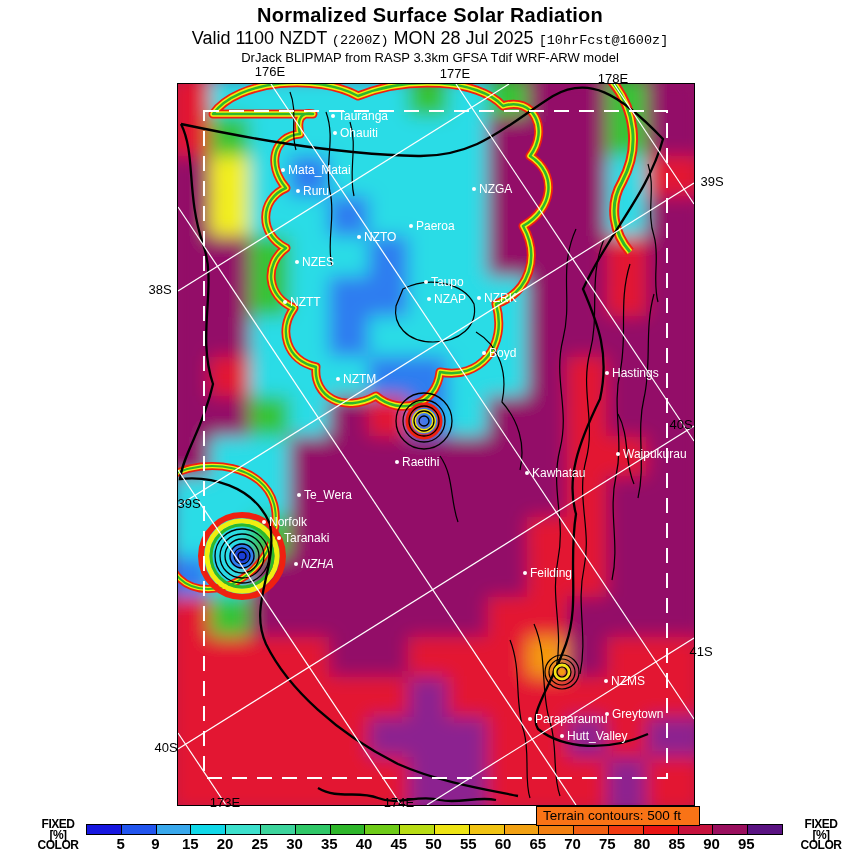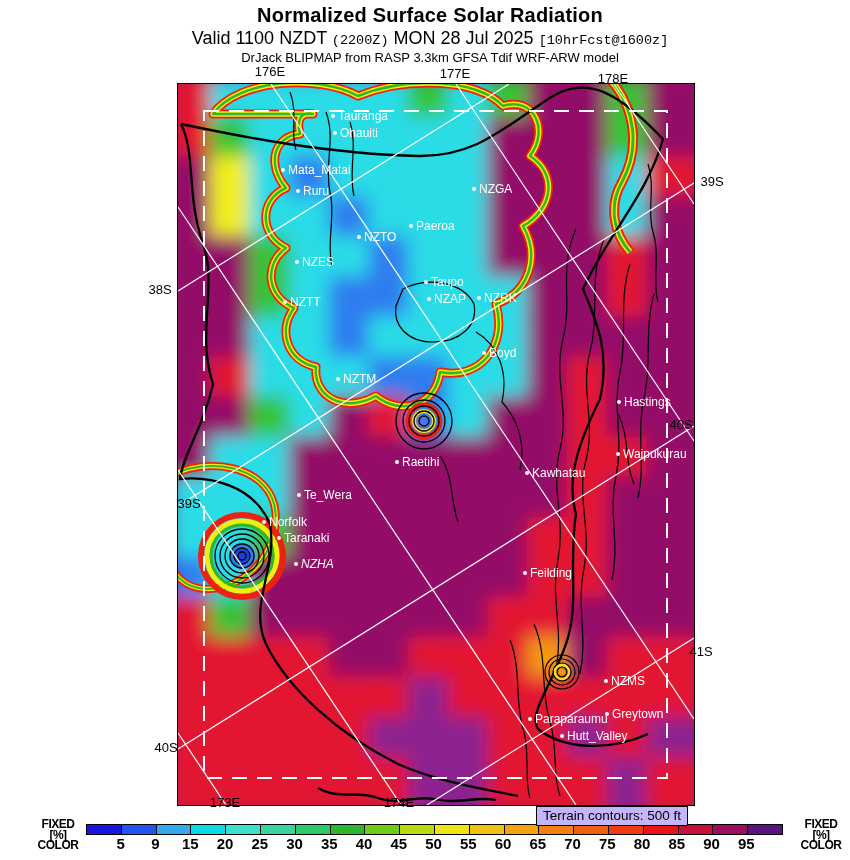--- a/index.html
+++ b/index.html
@@ -40,22 +40,22 @@
   .bar .seg:last-child{border-right:none;}
   .tick{
     position:absolute;top:835px;transform:translateX(-50%);
     font-size:15px;font-weight:bold;z-index:4;
   }
   .fixed-label{
     position:absolute;width:64px;text-align:center;font-size:12px;font-weight:bold;
     line-height:10.5px;letter-spacing:-0.5px;z-index:4;
   }
   .terrain-note{
-    position:absolute;left:536px;top:806px;background:#c4b5fd;border:1px solid #000;
-    font-size:13.5px;padding:1px 6px 2px 6px;z-index:6;white-space:nowrap;
+    position:absolute;left:536px;top:806px;background:#f97316;border:1px solid #000;
+    font-size:13.5px;padding:1px 18px 2px 6px;z-index:6;white-space:nowrap;
   }
 </style>
 </head>
 <body>
 
 <div class="titles">
   <div class="t1">Normalized Surface Solar Radiation</div>
   <div class="t2"><span>Valid 1100 NZDT</span>
     <span class="small">(2200Z)</span>
     <span>MON 28 Jul 2025</span>
@@ -410,21 +410,21 @@
     <div class="station" style="left: 472px; top: 188px;"><span class="dot"></span><span class="lbl">NZGA</span></div>
     <div class="station" style="left: 409px; top: 225px;"><span class="dot"></span><span class="lbl">Paeroa</span></div>
     <div class="station" style="left: 357px; top: 236px;"><span class="dot"></span><span class="lbl">NZTO</span></div>
     <div class="station" style="left: 295px; top: 246px; margin-top: 15px;"><span class="dot"></span><span class="lbl">NZES</span></div>
     <div class="station" style="left: 424px; top: 281px;"><span class="dot"></span><span class="lbl">Taupo</span></div>
     <div class="station" style="left: 283px; top: 301px;"><span class="dot"></span><span class="lbl">NZTT</span></div>
     <div class="station" style="left: 427px; top: 298px;"><span class="dot"></span><span class="lbl">NZAP</span></div>
     <div class="station" style="left: 477px; top: 297px;"><span class="dot"></span><span class="lbl">NZRK</span></div>
     <div class="station" style="left: 482px; top: 352px;"><span class="dot"></span><span class="lbl">Boyd</span></div>
     <div class="station" style="left: 336px; top: 378px;"><span class="dot"></span><span class="lbl">NZTM</span></div>
-    <div class="station" style="left: 605px; top: 401px; padding-left: 12px;"><span class="dot"></span><span class="lbl">Hastings</span></div>
+    <div class="station" style="left: 605px; top: 372px;"><span class="dot"></span><span class="lbl">Hastings</span></div>
     <div class="station" style="left: 395px; top: 461px;"><span class="dot"></span><span class="lbl">Raetihi</span></div>
     <div class="station" style="left: 616px; top: 453px;"><span class="dot"></span><span class="lbl">Waipukurau</span></div>
     <div class="station" style="left: 525px; top: 472px;"><span class="dot"></span><span class="lbl">Kawhatau</span></div>
     <div class="station" style="left: 297px; top: 494px; text-align: center;"><span class="dot"></span><span class="lbl">Te_Wera</span></div>
     <div class="station" style="left: 262px; top: 521px;"><span class="dot"></span><span class="lbl">Norfolk</span></div>
     <div class="station" style="left: 277px; top: 537px;"><span class="dot"></span><span class="lbl">Taranaki</span></div>
     <div class="station" style="left: 294px; top: 563px; font-style: italic;"><span class="dot"></span><span class="lbl">NZHA</span></div>
     <div class="station" style="left: 523px; top: 572px;"><span class="dot"></span><span class="lbl">Feilding</span></div>
     <div class="station" style="left: 604px; top: 680px;"><span class="dot"></span><span class="lbl">NZMS</span></div>
     <div class="station" style="left: 605px; top: 713px;"><span class="dot"></span><span class="lbl">Greytown</span></div>

